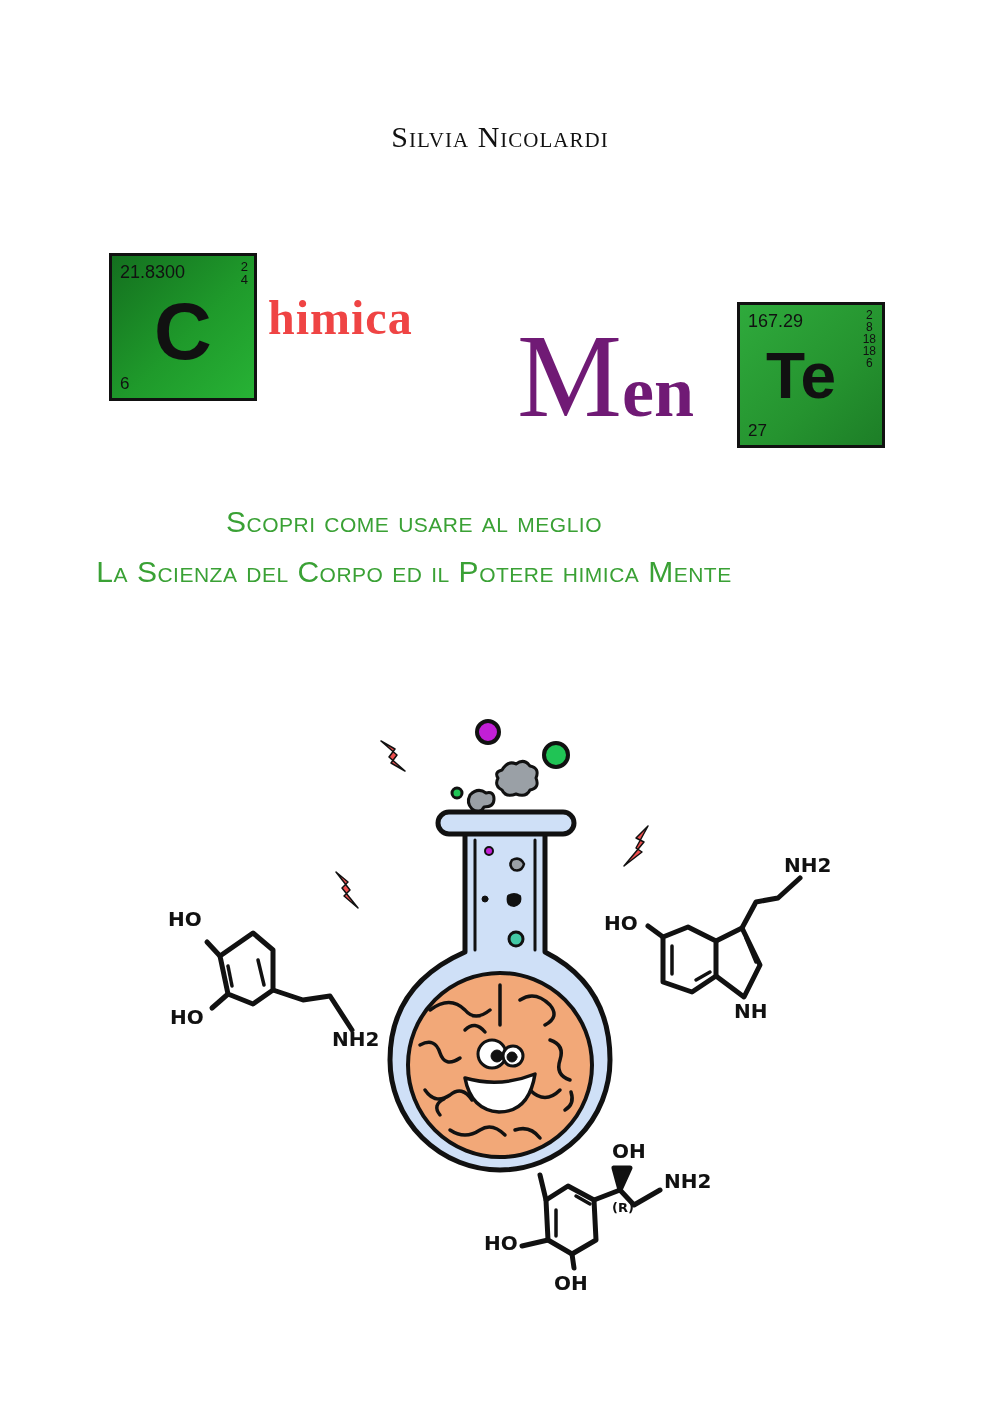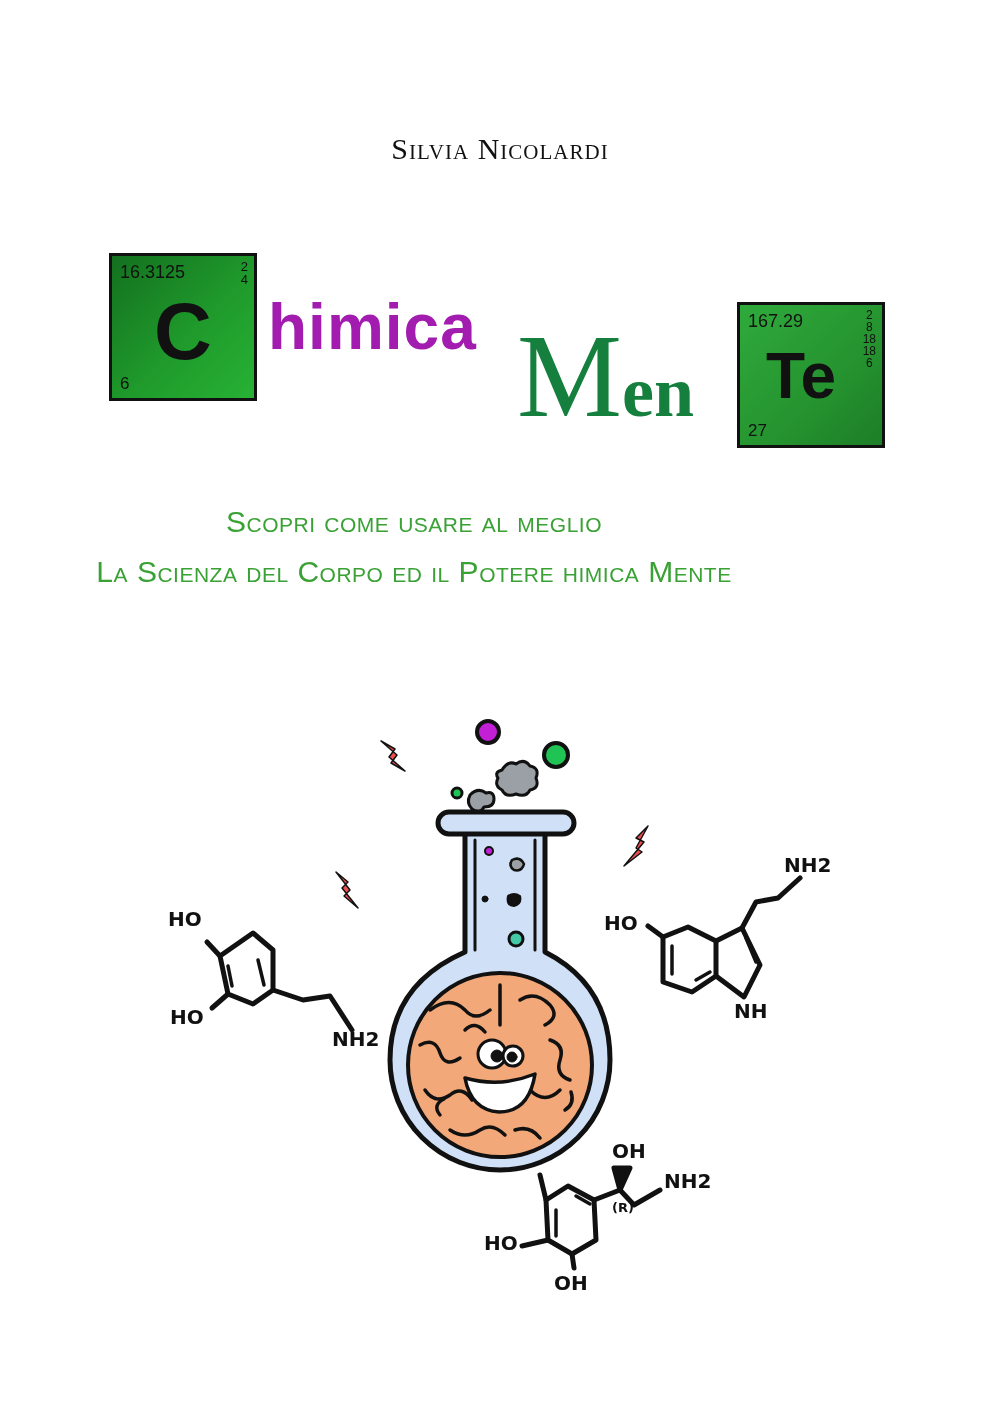--- a/index.html
+++ b/index.html
@@ -1,58 +1,58 @@
 <!DOCTYPE html>
 <html><head>
 <meta charset="utf-8">
 <style>
   html, body { margin: 0; padding: 0; background: #ffffff; }
   body { width: 1000px; height: 1414px; position: relative; overflow: hidden; font-family: "Liberation Serif", serif; }
   .author {
-    position: absolute; left: 0; top: 132px; width: 1000px; text-align: center;
+    position: absolute; left: 0; top: 120px; width: 1000px; text-align: center;
     font-family: "Liberation Serif", serif; font-size: 30px; letter-spacing: 1px;
     font-variant: small-caps; color: #111;
   }
   .element {
     position: absolute; box-sizing: border-box; border: 3px solid #111;
     background: linear-gradient(135deg, #14701f 0%, #1f9a2b 55%, #27b235 100%);
     font-family: "Liberation Sans", sans-serif; color: #111;
   }
   .element.te { background: linear-gradient(135deg, #2faa3c 0%, #25932f 60%, #1d7e27 100%); }
   .el-mass { position: absolute; left: 8px; top: 6px; font-size: 18px; }
   .el-shells { position: absolute; right: 6px; top: 4px; font-size: 13px; line-height: 13px; text-align: center; }
   .el-shells span { display: block; }
   .el-symbol { position: absolute; left: 0; width: 100%; text-align: center; font-weight: bold; }
   .el-number { position: absolute; left: 8px; bottom: 4px; font-size: 17px; }
 
   .word-himica {
-    position: absolute; left: 268px; top: 290px; font-family: Liberation Sans, sans-serif;
-    font-size: 64px; font-weight: bold; color: #a21caf; letter-spacing: 1px;
+    position: absolute; left: 268px; top: 290px; font-family: Liberation Serif, serif;
+    font-size: 48px; font-weight: bold; color: #ef4444; letter-spacing: 1px;
   }
-  .word-men { position: absolute; left: 517px; top: 318px; font-family: "Liberation Serif", serif; color: #15803d; }
+  .word-men { position: absolute; left: 517px; top: 318px; font-family: "Liberation Serif", serif; color: #701a75; }
   .word-men .cap { font-size: 118px; line-height: 1; }
   .word-men .rest { font-size: 72px; font-weight: bold; }
 
   .subtitle {
     position: absolute; left: 0; width: 828px; text-align: center;
     font-family: "Liberation Sans", sans-serif; font-variant: small-caps; color: #3aa135;
     font-size: 30px; letter-spacing: 0.5px;
   }
   .sub1 { top: 505px; }
   .sub2 { top: 555px; }
 
   .illustration { position: absolute; left: 0; top: 690px; width: 1000px; height: 620px; }
 </style>
 </head>
 <body>
 
 <div class="author">Silvia Nicolardi</div>
 
 <div class="element" style="left:109px; top:253px; width:148px; height:148px;">
-  <div class="el-mass">16.3125</div>
+  <div class="el-mass">21.8300</div>
   <div class="el-shells">
     <span>2</span>
     <span>4</span>
   </div>
   <div class="el-symbol" style="top:30px; font-size:80px;">C</div>
   <div class="el-number">6</div>
 </div>
 
 <div class="word-himica">himica</div>
 

